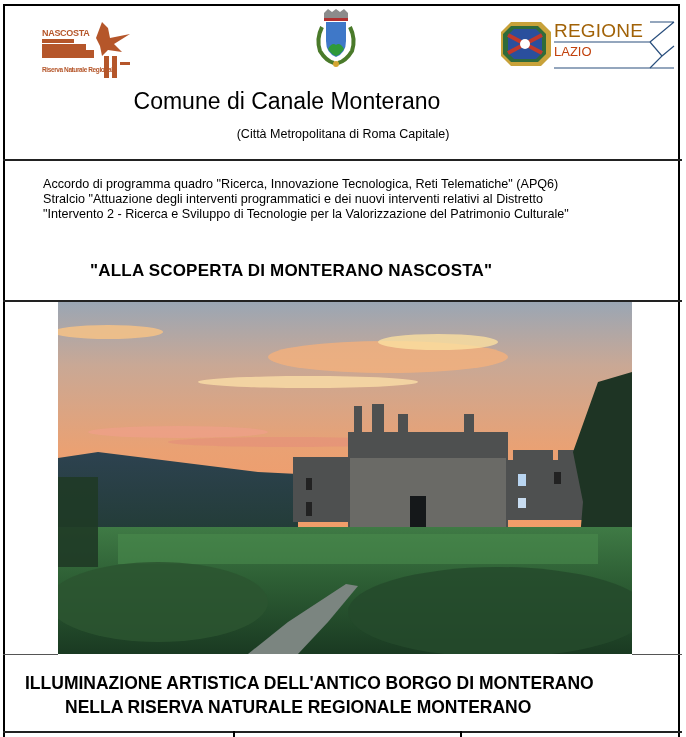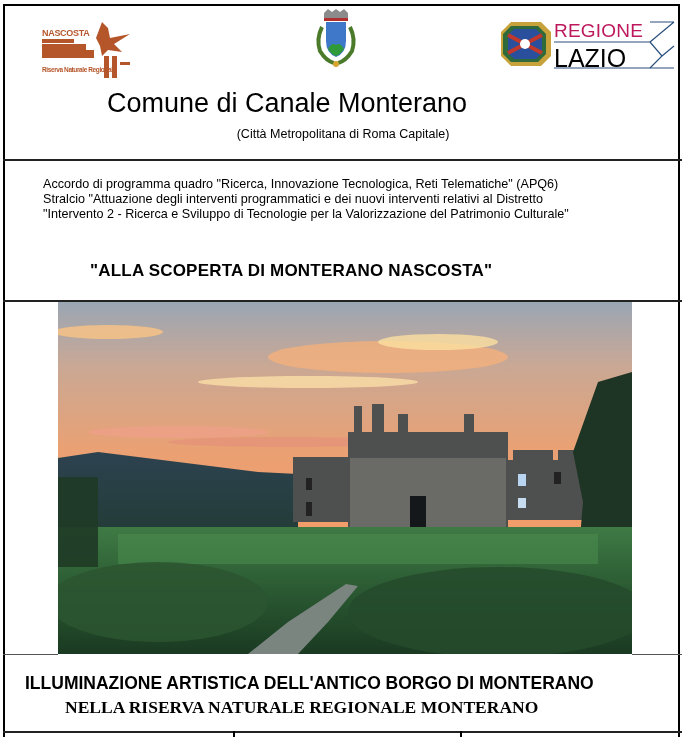--- a/index.html
+++ b/index.html
@@ -10,34 +10,34 @@
 
   
   .logo-monterano { position: absolute; left: 42px; top: 22px; width: 90px; height: 58px; }
   .logo-monterano .mt-text { position: absolute; left: 0; top: 6px; font-size: 9px; font-weight: bold; color: #b5562a; letter-spacing: -0.3px; }
   .logo-monterano .mt-sub { position: absolute; left: 0; top: 44px; font-size: 6.5px; color: #b5562a; font-weight: bold; letter-spacing: -0.4px; }
   .logo-monterano svg { position: absolute; left: 0; top: 0; }
 
   .logo-crest { position: absolute; left: 312px; top: 9px; width: 48px; height: 62px; }
 
   .logo-lazio { position: absolute; left: 500px; top: 18px; width: 176px; height: 54px; }
-  .logo-lazio .lz-line1 { position: absolute; left: 54px; top: 2px; font-size: 19px; color: #be185d; letter-spacing: 0.2px; }
-  .logo-lazio .lz-line2 { position: absolute; left: 54px; top: 26px; font-size: 25px; color: #000000; }
+  .logo-lazio .lz-line1 { position: absolute; left: 54px; top: 2px; font-size: 19px; color: #a16207; letter-spacing: 0.2px; }
+  .logo-lazio .lz-line2 { position: absolute; left: 54px; top: 26px; font-size: 13px; color: #c2410c; }
 
-  .title { position: absolute; left: 0; width: 574px; top: 88px; text-align: center; font-size: 27px; }
+  .title { position: absolute; left: 0; width: 574px; top: 88px; text-align: center; font-size: 23px; }
   .subtitle { position: absolute; left: 0; width: 686px; top: 127px; text-align: center; font-size: 12.5px; box-sizing: border-box; }
 
   .agreement { position: absolute; left: 43px; top: 177px; font-size: 12.6px; line-height: 15.2px; white-space: nowrap; }
   .project-name { position: absolute; left: 90px; top: 261px; font-size: 17px; font-weight: bold; letter-spacing: 0.2px; }
 
   .photo { position: absolute; left: 58px; top: 302px; width: 574px; height: 352px; overflow: hidden; }
 
   .caption { position: absolute; left: 0; width: 686px; font-weight: bold; font-size: 17.5px; white-space: nowrap; }
   .caption.l1 { top: 673px; left: 25px; width: auto; }
-  .caption.l2 { top: 697px; left: 65px; width: auto; font-family: Liberation Serif, serif; }
+  .caption.l2 { top: 697px; left: 65px; width: auto; }
 </style>
 </head>
 <body>
 
 <div class="frame"></div>
 <div class="hline" style="top:159px"></div>
 <div class="hline" style="top:300px"></div>
 <div class="hline" style="top:654px; left:3px; width:55px; height:1px; background:#555;"></div>
 <div class="hline" style="top:654px; left:632px; width:50px; height:1px; background:#555;"></div>
 <div class="hline" style="top:731px"></div>

